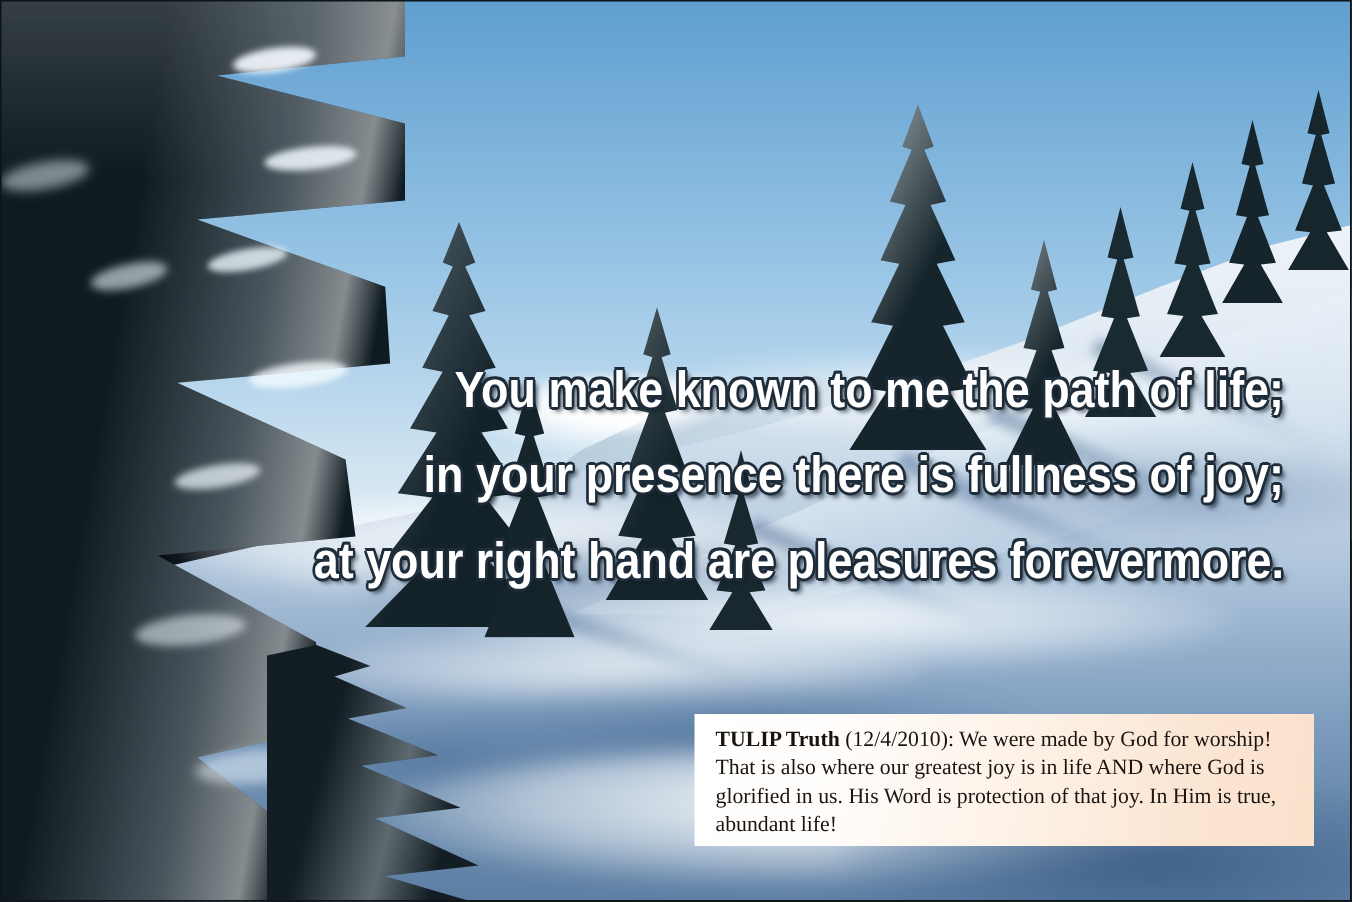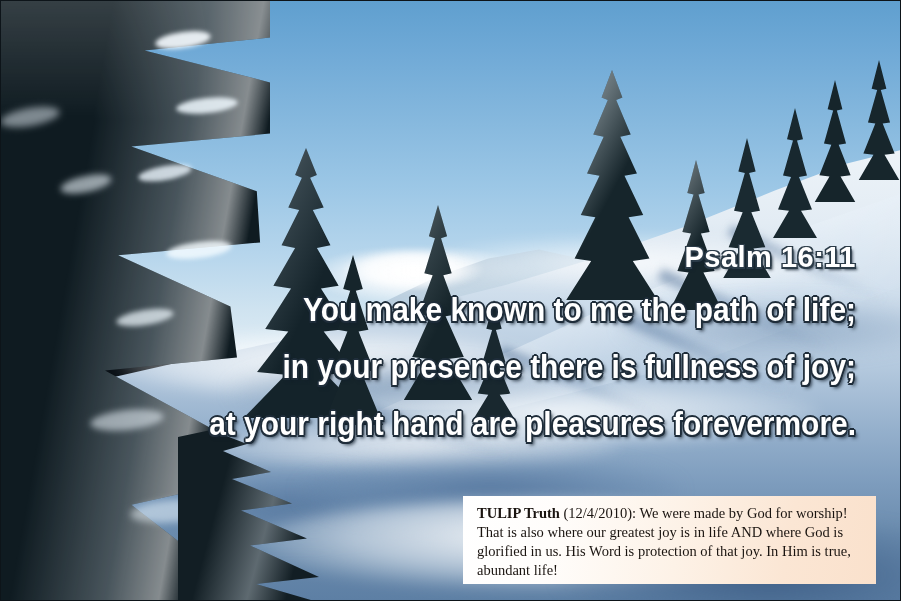--- a/index.html
+++ b/index.html
@@ -168,21 +168,21 @@
        2px 0 0 #1f2d3a,
        0 -2px 0 #1f2d3a,
        0  2px 0 #1f2d3a,
        3px 3px 4px rgba(18,30,44,0.85);
   }
   .verse-line:last-child { margin-bottom: 0; }
 
   
   #caption-box {
     position: absolute;
-    left: 463px; top: 496px;
+    left: 463px; top: 476px;
     width: 413px; height: 88px;
     background: linear-gradient(100deg,
         #ffffff 0%,
         #fffdfb 22%,
         #fdf2e7 52%,
         #fbe6d4 78%,
         #fae1cc 100%);
     box-sizing: border-box;
     padding: 8px 11px 6px 14px;
     overflow: hidden;
@@ -330,21 +330,20 @@
 
   <div class="tree" style="left:178px; top:430px; width:150px; height:175px;">
     <div style="position:absolute;left:0;top:0;width:150px;height:175px;background:#121e24;
       clip-path:polygon(22% 0%, 46% 8%, 30% 12%, 62% 24%, 36% 28%, 76% 42%, 42% 46%, 86% 62%, 48% 66%, 94% 84%, 52% 88%, 100% 100%, 0% 100%, 0% 4%);"></div>
     <div style="position:absolute;left:0;top:0;width:150px;height:175px;opacity:0.5;
       background:linear-gradient(105deg, rgba(255,255,255,0) 30%, rgba(235,246,254,0.7) 58%, rgba(255,255,255,0) 78%);
       clip-path:polygon(22% 0%, 46% 8%, 30% 12%, 62% 24%, 36% 28%, 76% 42%, 42% 46%, 86% 62%, 48% 66%, 94% 84%, 52% 88%, 100% 100%, 0% 100%, 0% 4%);"></div>
   </div>
 
   <div id="verse-block">
-    <div class="title-line">Psalm 16:11</div>
     <div class="verse-line">You make known to me the path of life;</div>
     <div class="verse-line">in your presence there is fullness of joy;</div>
     <div class="verse-line">at your right hand are pleasures forevermore.</div>
   </div>
 
   <div id="caption-box">
     <p id="caption-text">
       <b>TULIP Truth</b><span> </span><span>(12/4/2010):</span><span> </span><span>We were made by God for worship! That is also where our greatest joy is in life AND where God is glorified in us. His Word is protection of that joy. In Him is true, abundant life!</span>
     </p>
   </div>

